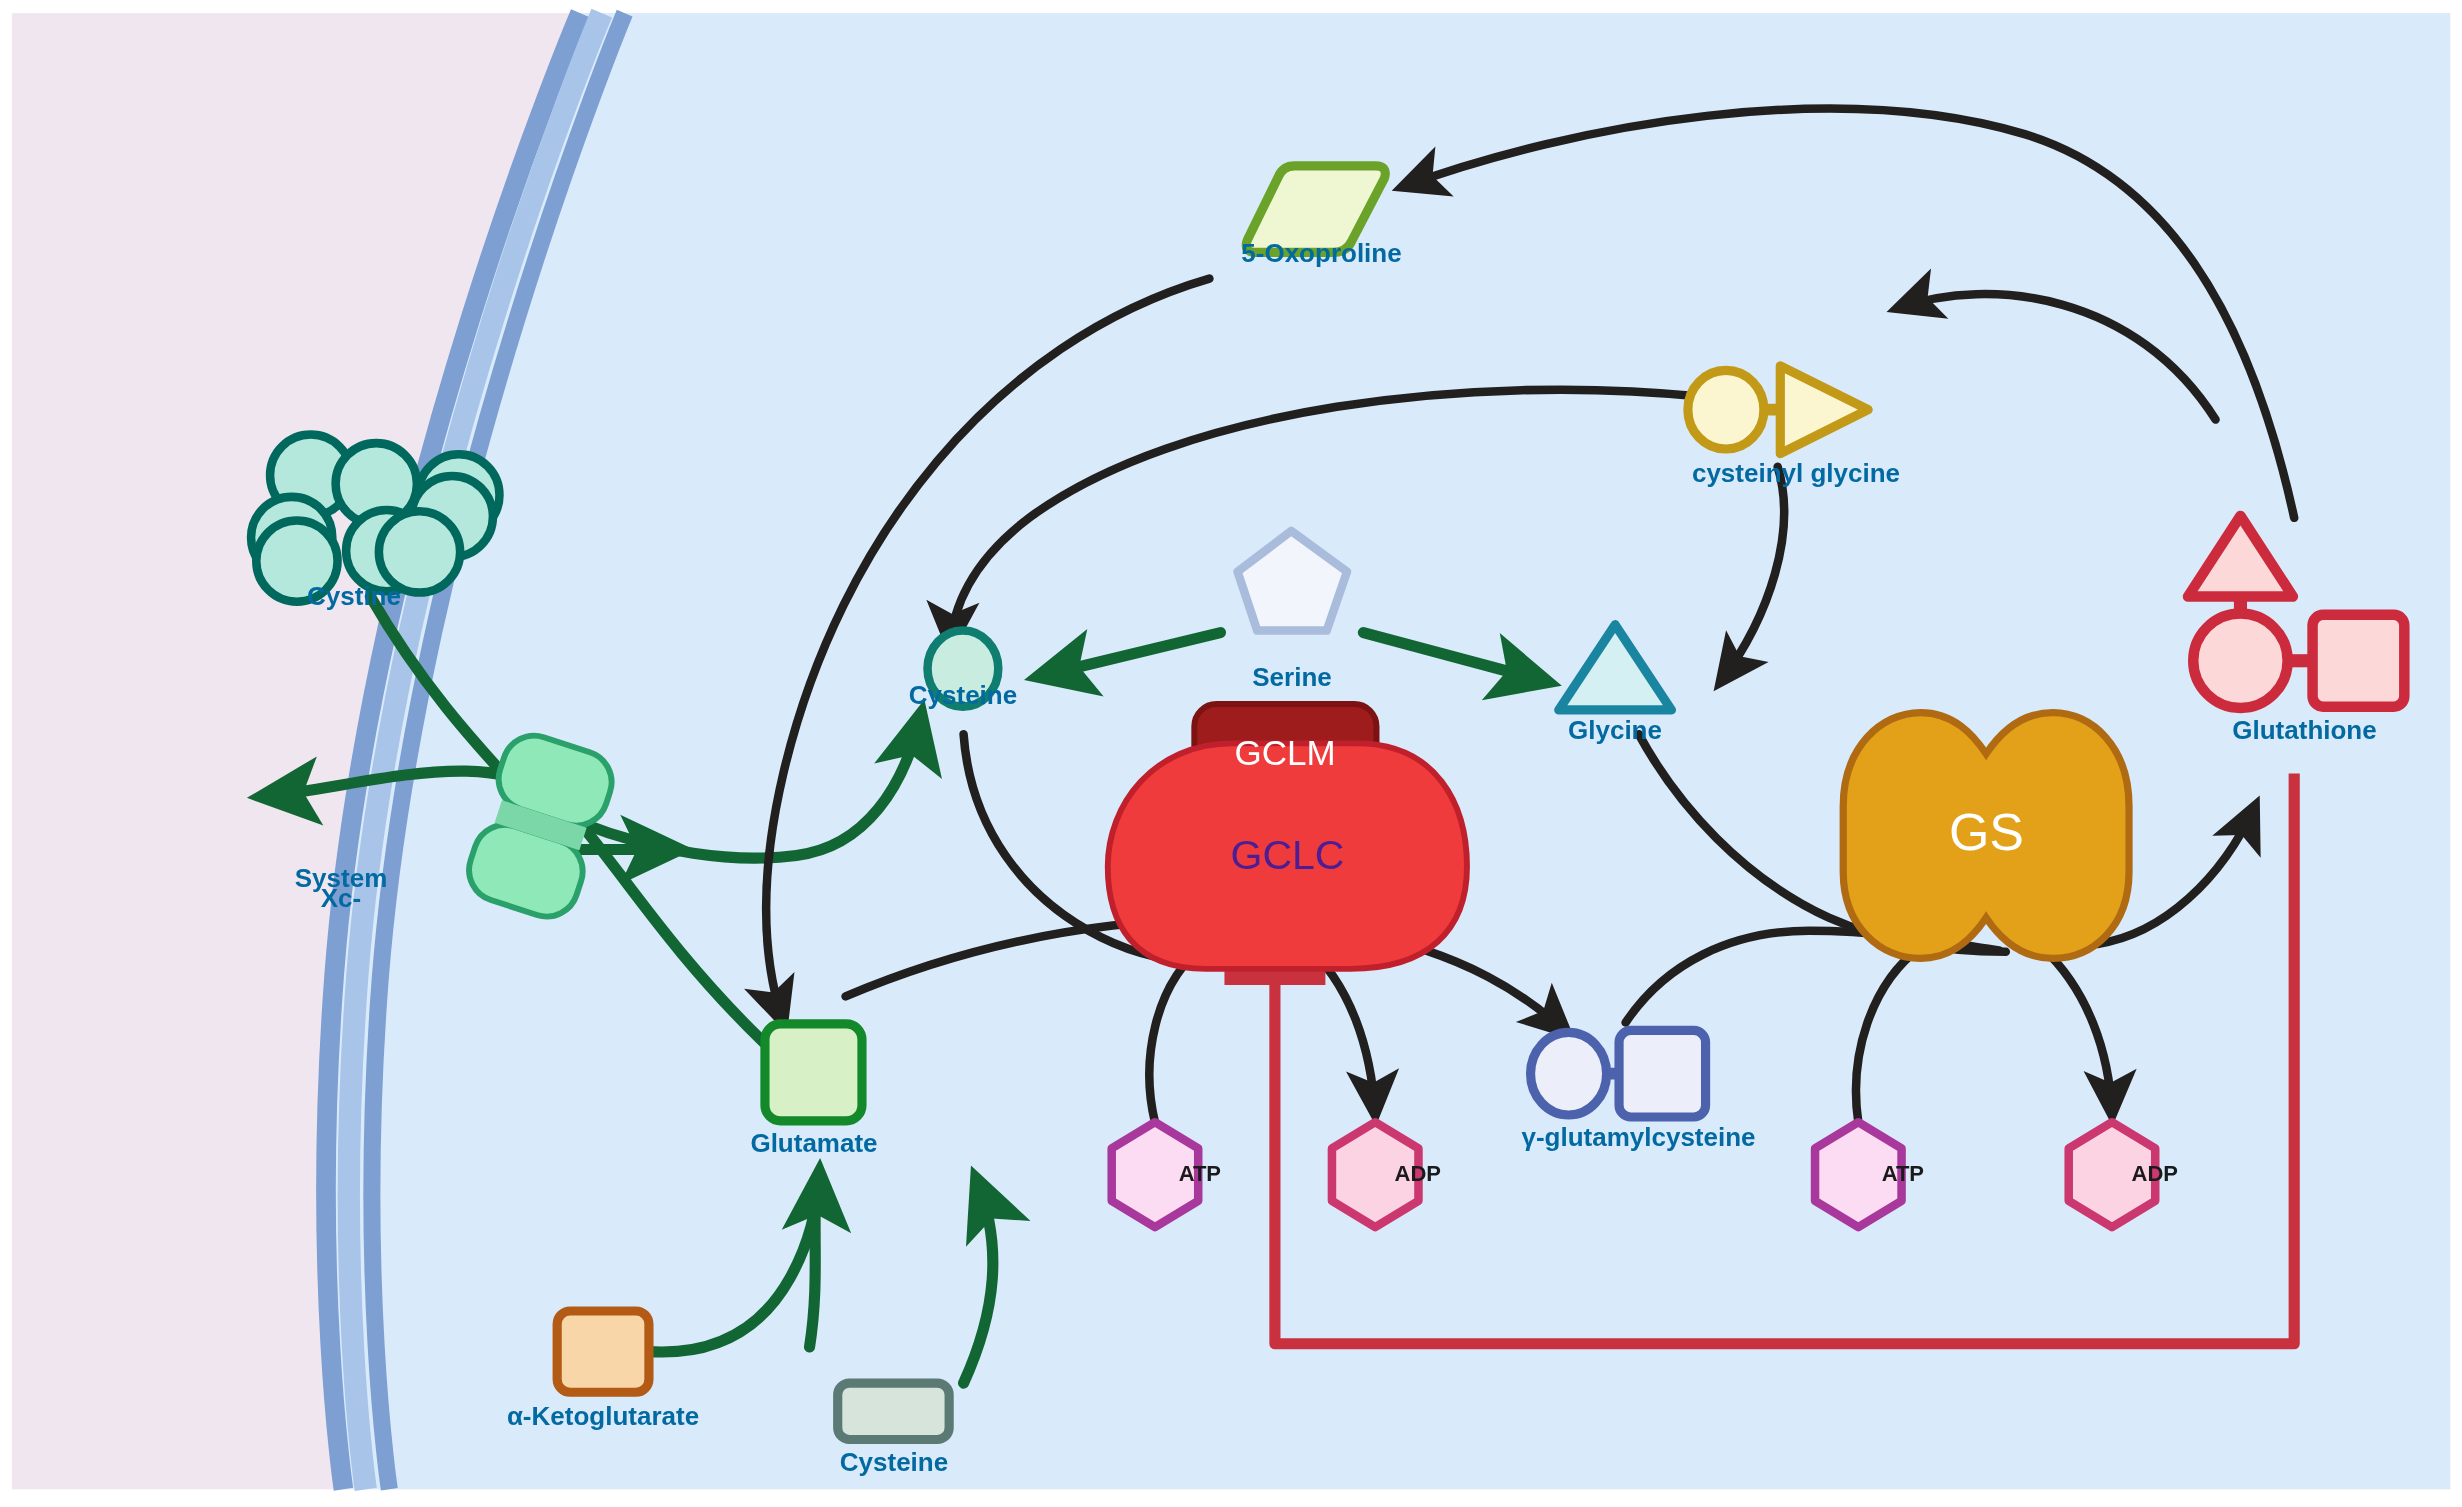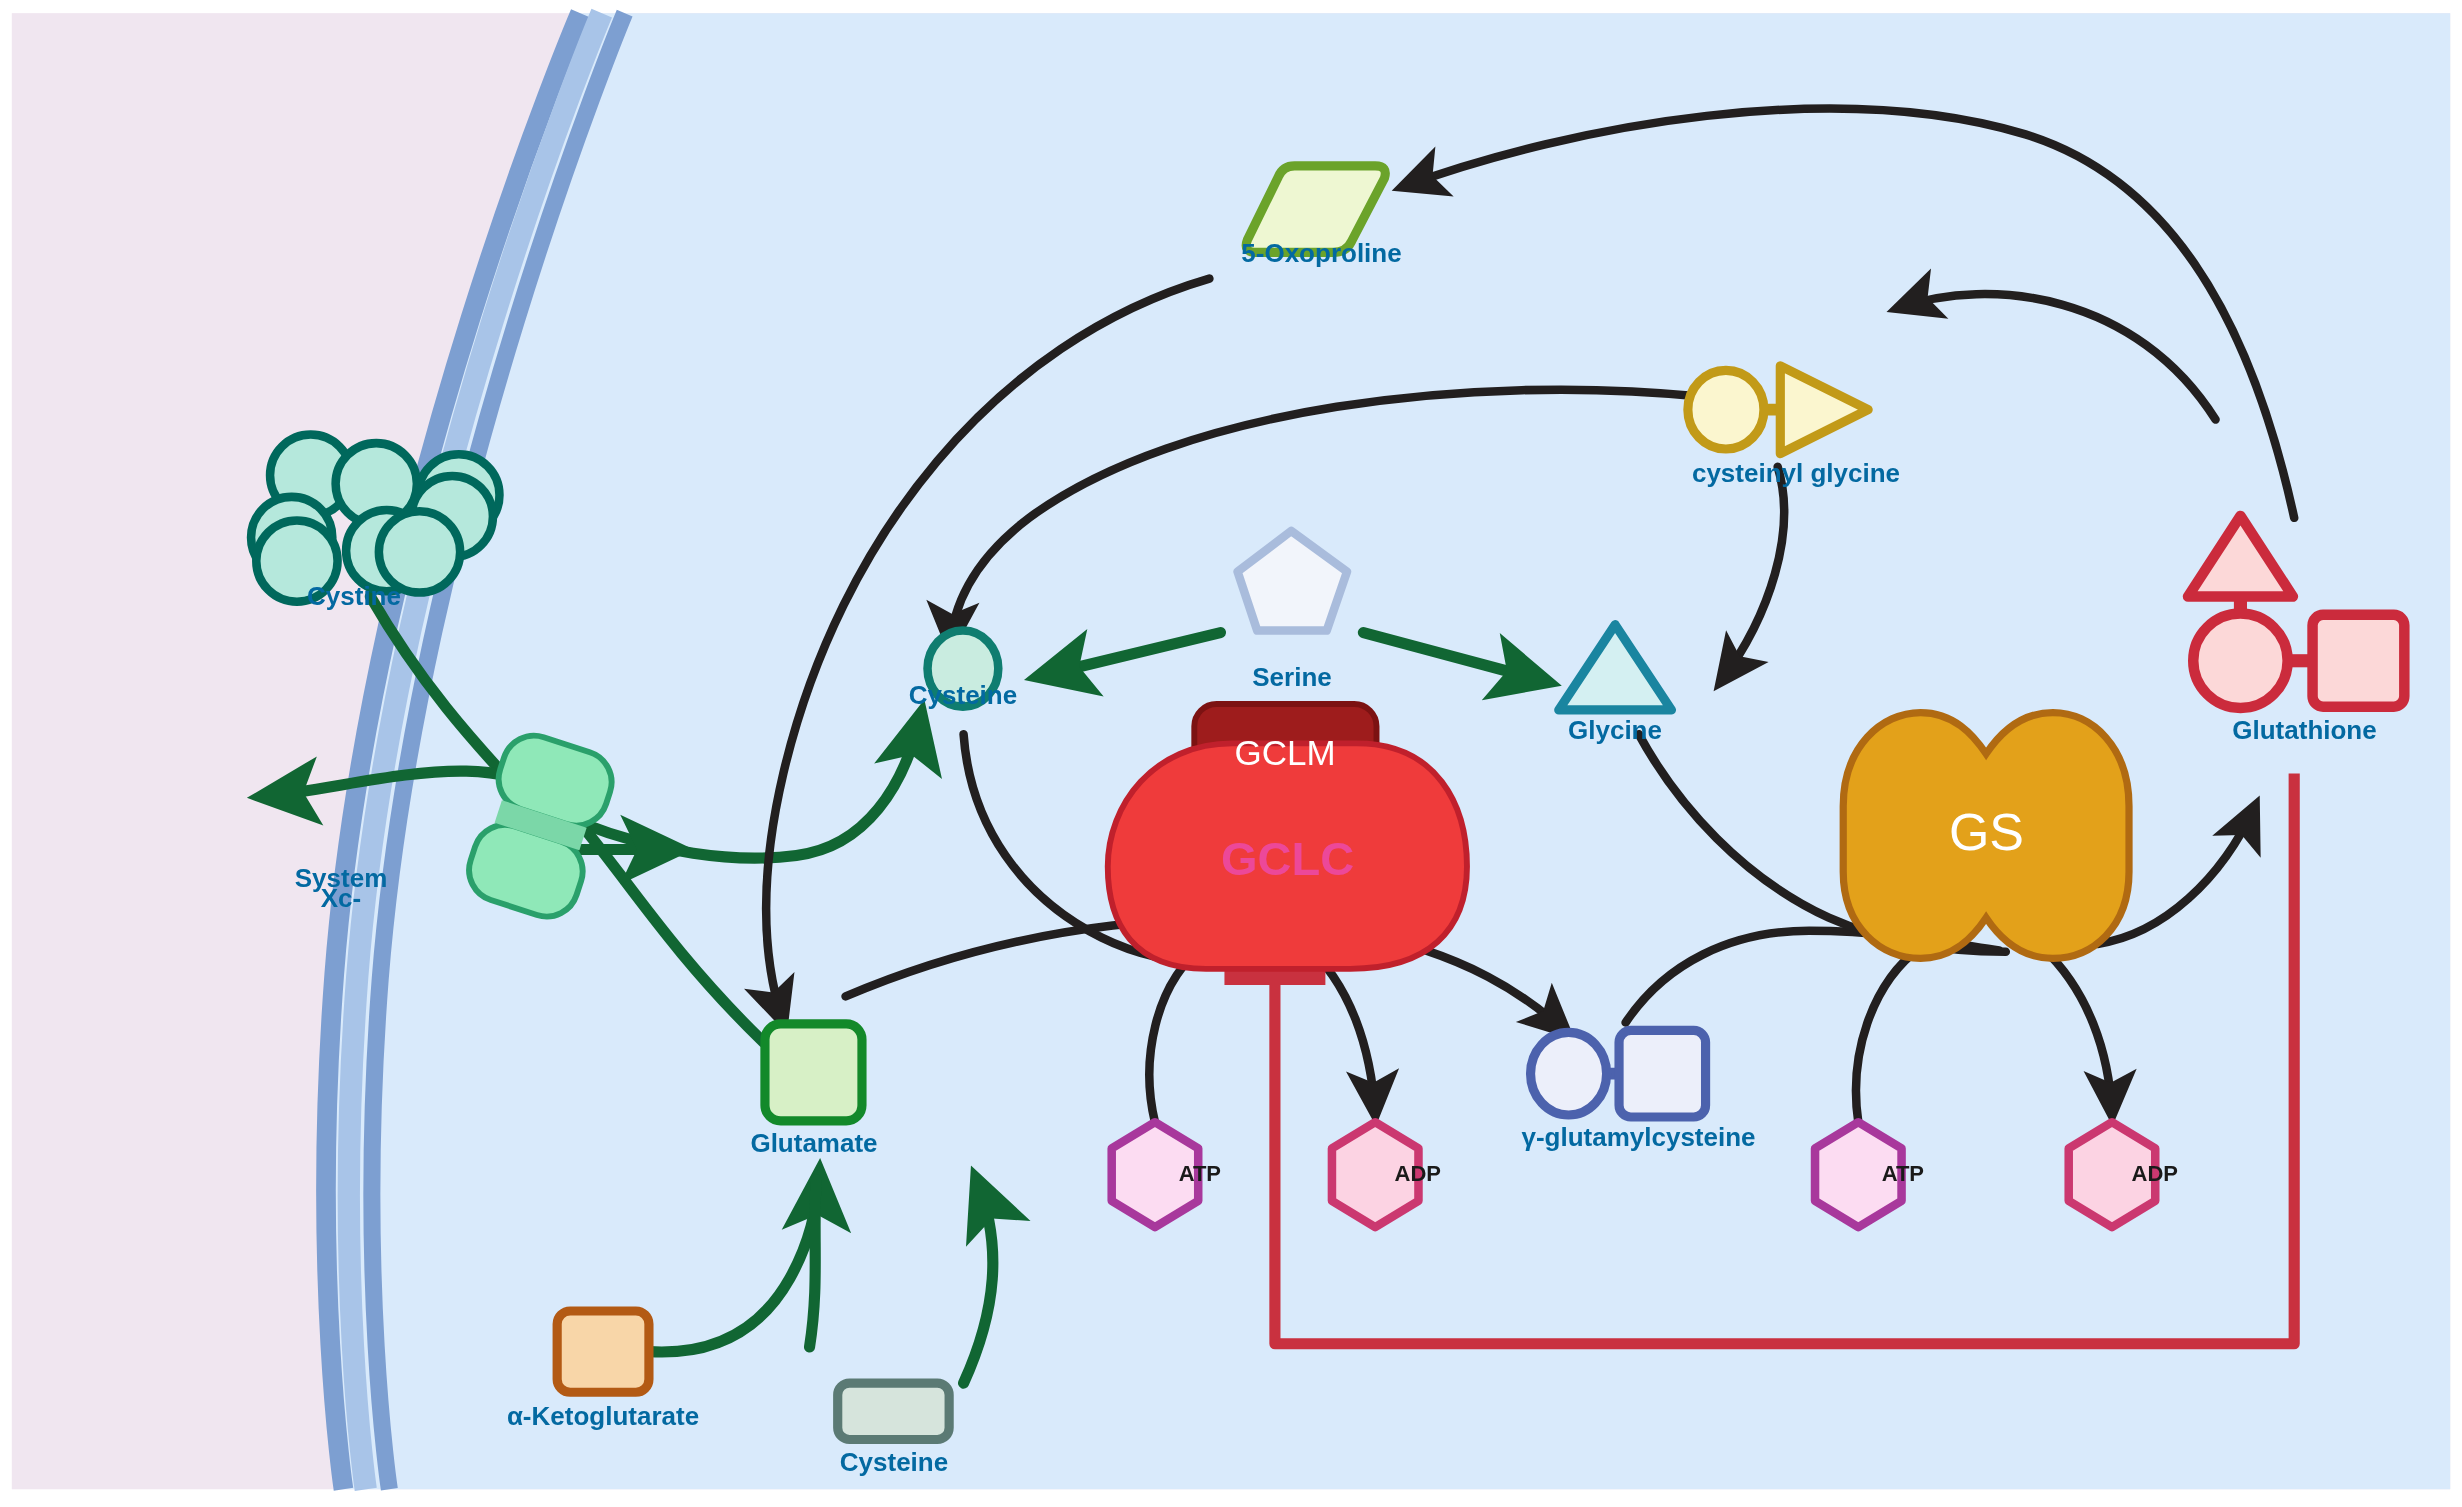--- a/index.html
+++ b/index.html
@@ -10,21 +10,21 @@
     position:absolute;
     font-family:"Liberation Sans", sans-serif;
     font-weight:bold;
     color:#0369a1;
     text-align:center;
     white-space:pre;
     line-height:1.12;
     pointer-events:none;
   }
   .lbl-mol{font-size:26px;}
-  .lbl-enz{font-size:47px;color:#ec4899;font-weight:bold;}
+  .lbl-enz{font-size:41px;color:#4c1d95;font-weight:normal;}
   .lbl-enz-sm{font-size:35px;color:#ffffff;font-weight:normal;}
   .lbl-nuc{font-size:22px;color:#1a1a1a;font-weight:bold;text-align:right;}
   .lbl-big{font-size:52px;color:#ffffff;font-weight:normal;}
 </style>
 </head>
 <body>
 
 <div id="stage">
 
 <svg width="2462" height="1507" viewBox="0 0 3756 2299" xmlns="http://www.w3.org/2000/svg">

